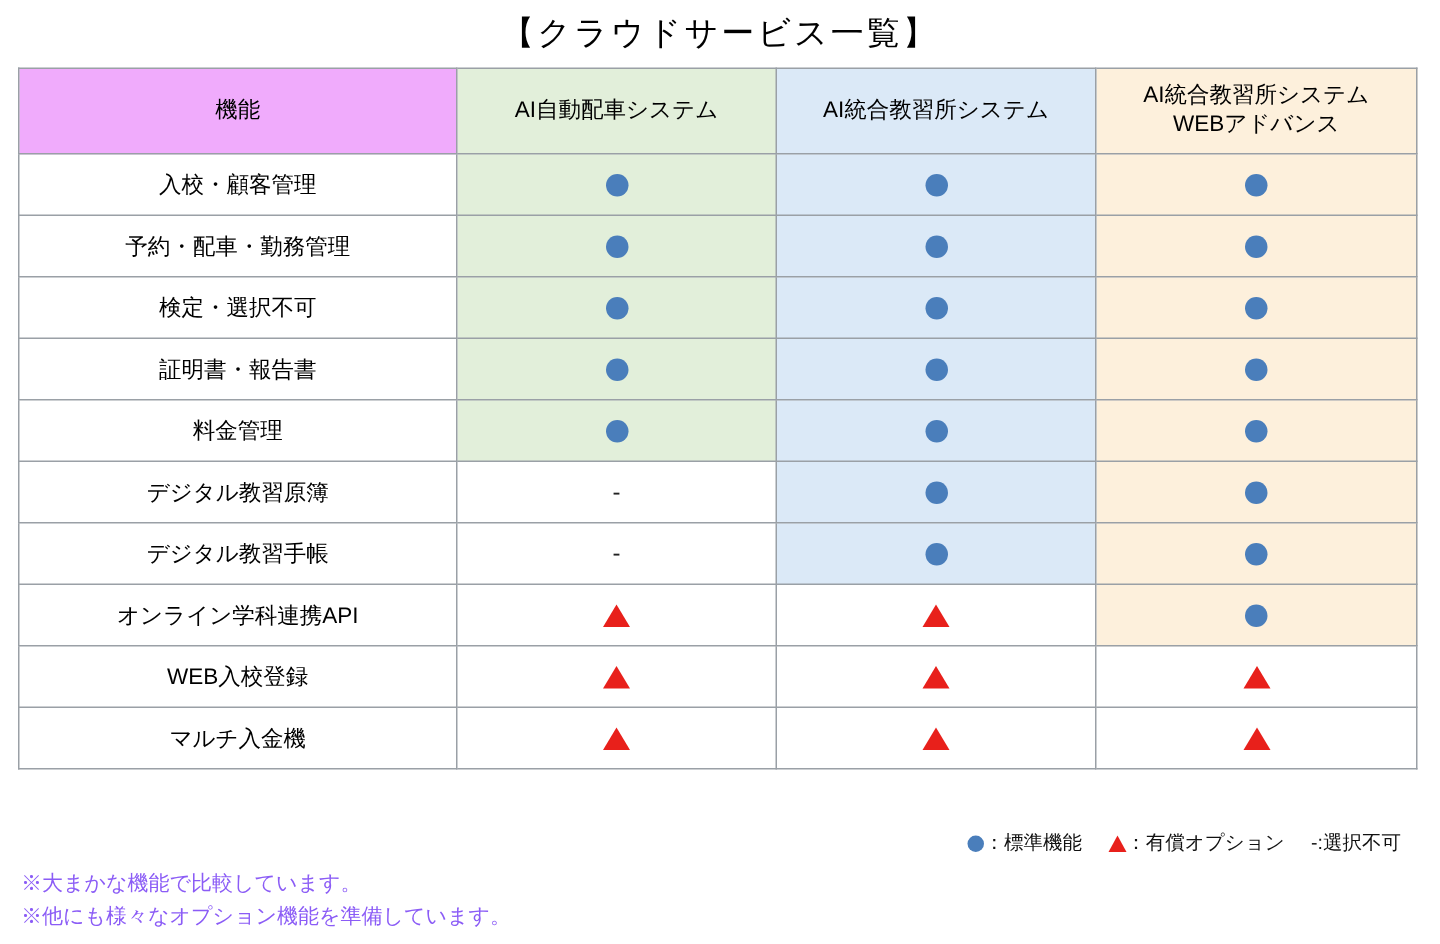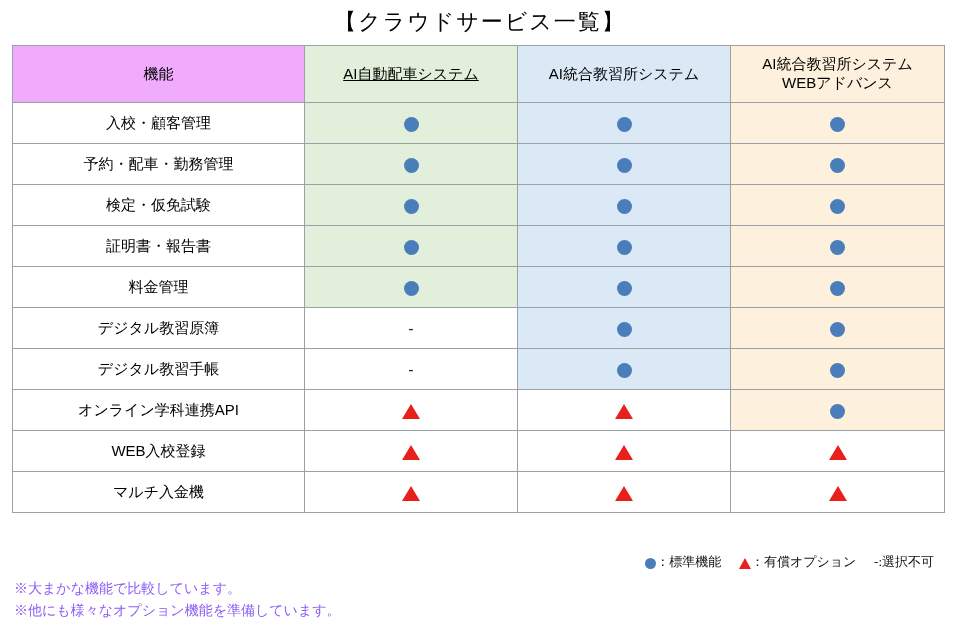--- a/index.html
+++ b/index.html
@@ -50,21 +50,21 @@
   col.c0 { width: 292px; }
   col.c1 { width: 213px; }
   col.c2 { width: 213px; }
   col.c3 { width: 214px; }
 
   thead th {
     height: 56px;
     line-height: 1.25;
   }
   th.h0 { background: #f0abfc; }
-  th.h1 { background: #e2efda; text-decoration: underline; }
+  th.h1 { background: #e2efda; }
   th.h2 { background: #dbe9f7; }
   th.h3 { background: #fdf0dc; }
 
   tbody tr { height: 41px; }
   td.label {
     text-align: left;
     padding-left: 10px;
     font-size: 16px;
     background: #ffffff;
   }
@@ -102,21 +102,21 @@
   }
 
   .legend {
     position: absolute;
     right: 26px;
     top: 553px;
     font-size: 13px;
     color: #111;
     white-space: nowrap;
   }
-  .legend .item { display: inline-block; margin-left: 14px; font-family: Liberation Serif, serif; }
+  .legend .item { display: inline-block; margin-left: 14px; }
   .legend .dot { width: 11px; height: 11px; }
   .legend .tri { border-left-width: 6px; border-right-width: 6px; border-bottom-width: 11px; }
 
   .notes {
     position: absolute;
     left: 14px;
     top: 578px;
     font-size: 14px;
     line-height: 1.55;
     color: #8b5cf6;
@@ -157,21 +157,21 @@
       </tr>
 
       <tr>
         <td class="label">予約・配車・勤務管理</td>
         <td class="cell g"><span class="dot"></span></td>
         <td class="cell b"><span class="dot"></span></td>
         <td class="cell o"><span class="dot"></span></td>
       </tr>
 
       <tr>
-        <td class="label">検定・仮免試験</td>
+        <td class="label">検定・選択不可</td>
         <td class="cell g"><span class="dot"></span></td>
         <td class="cell b"><span class="dot"></span></td>
         <td class="cell o"><span class="dot"></span></td>
       </tr>
 
       <tr>
         <td class="label">証明書・報告書</td>
         <td class="cell g"><span class="dot"></span></td>
         <td class="cell b"><span class="dot"></span></td>
         <td class="cell o"><span class="dot"></span></td>

